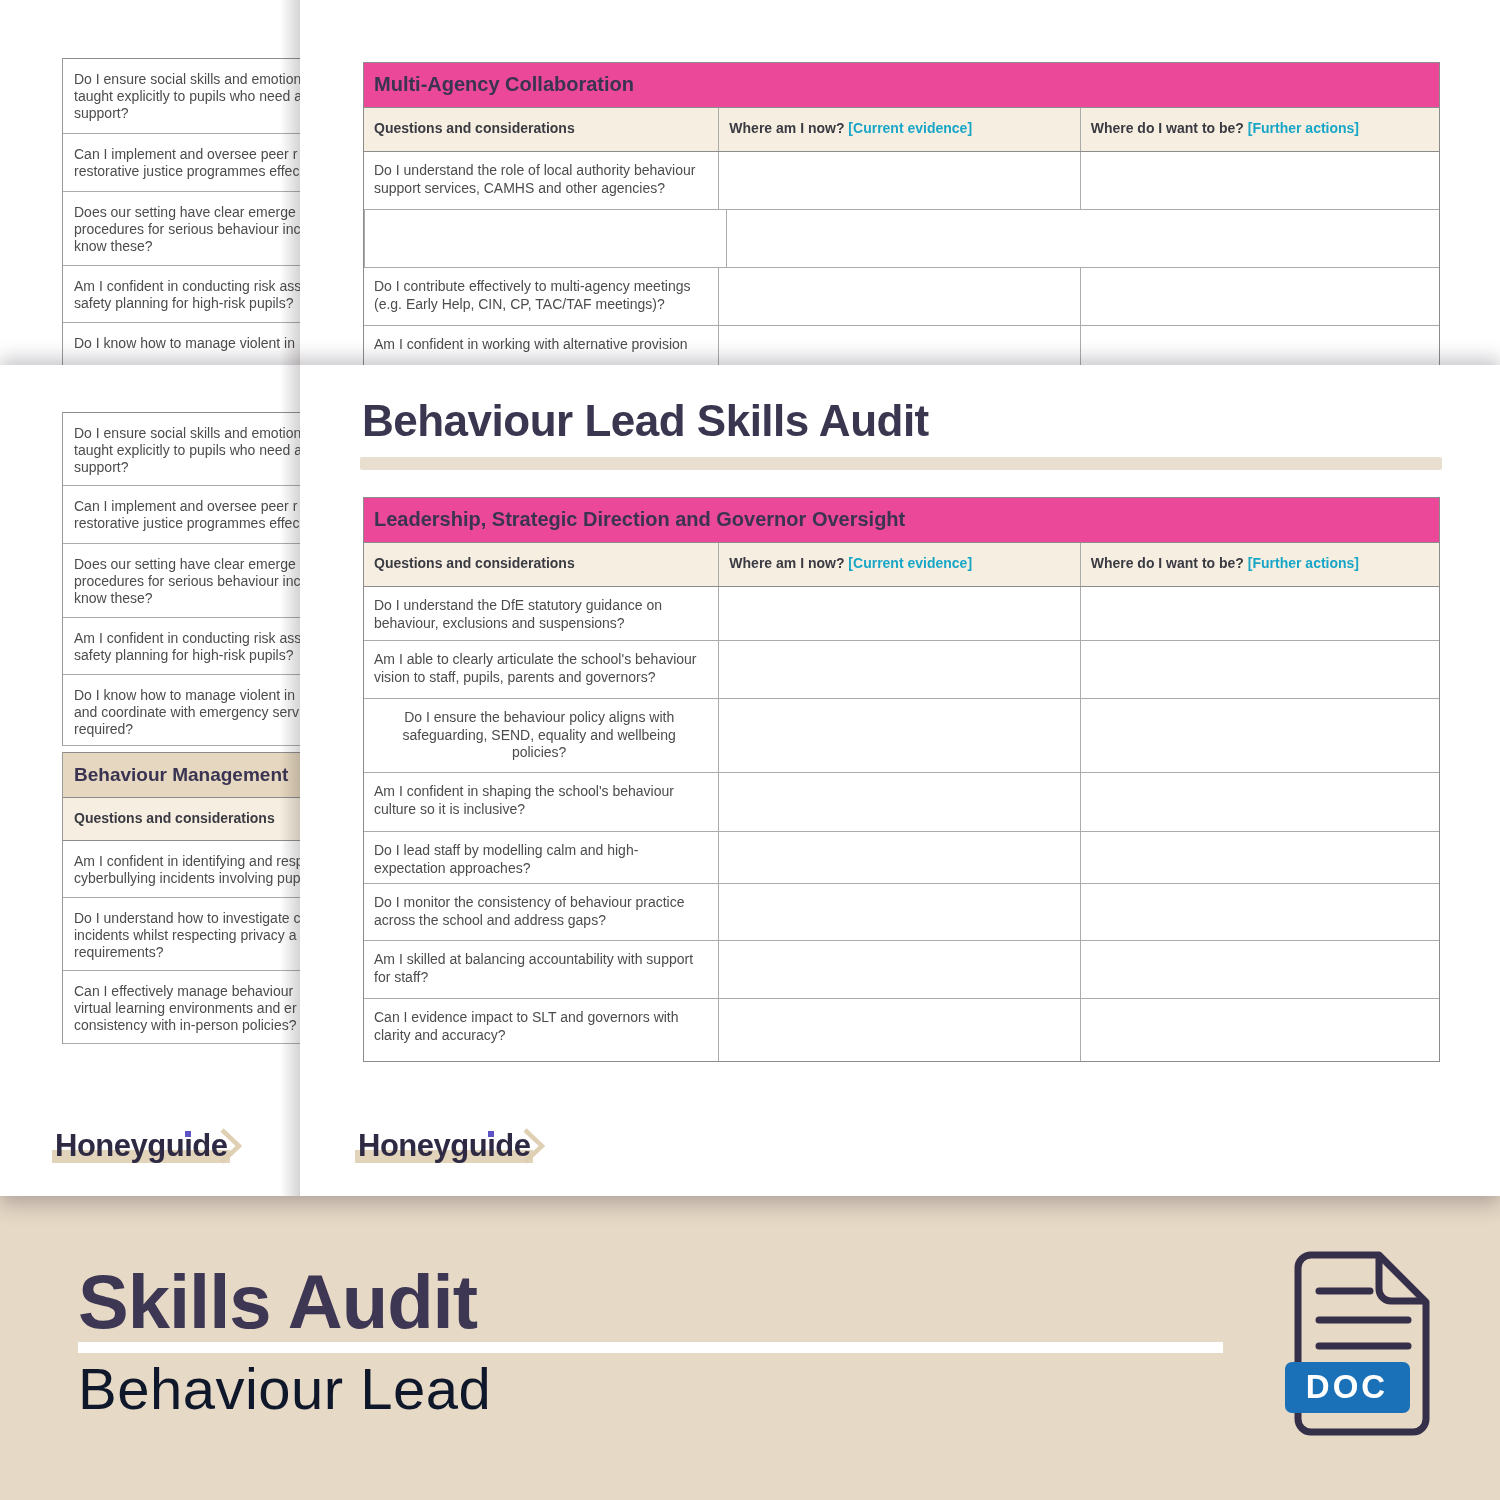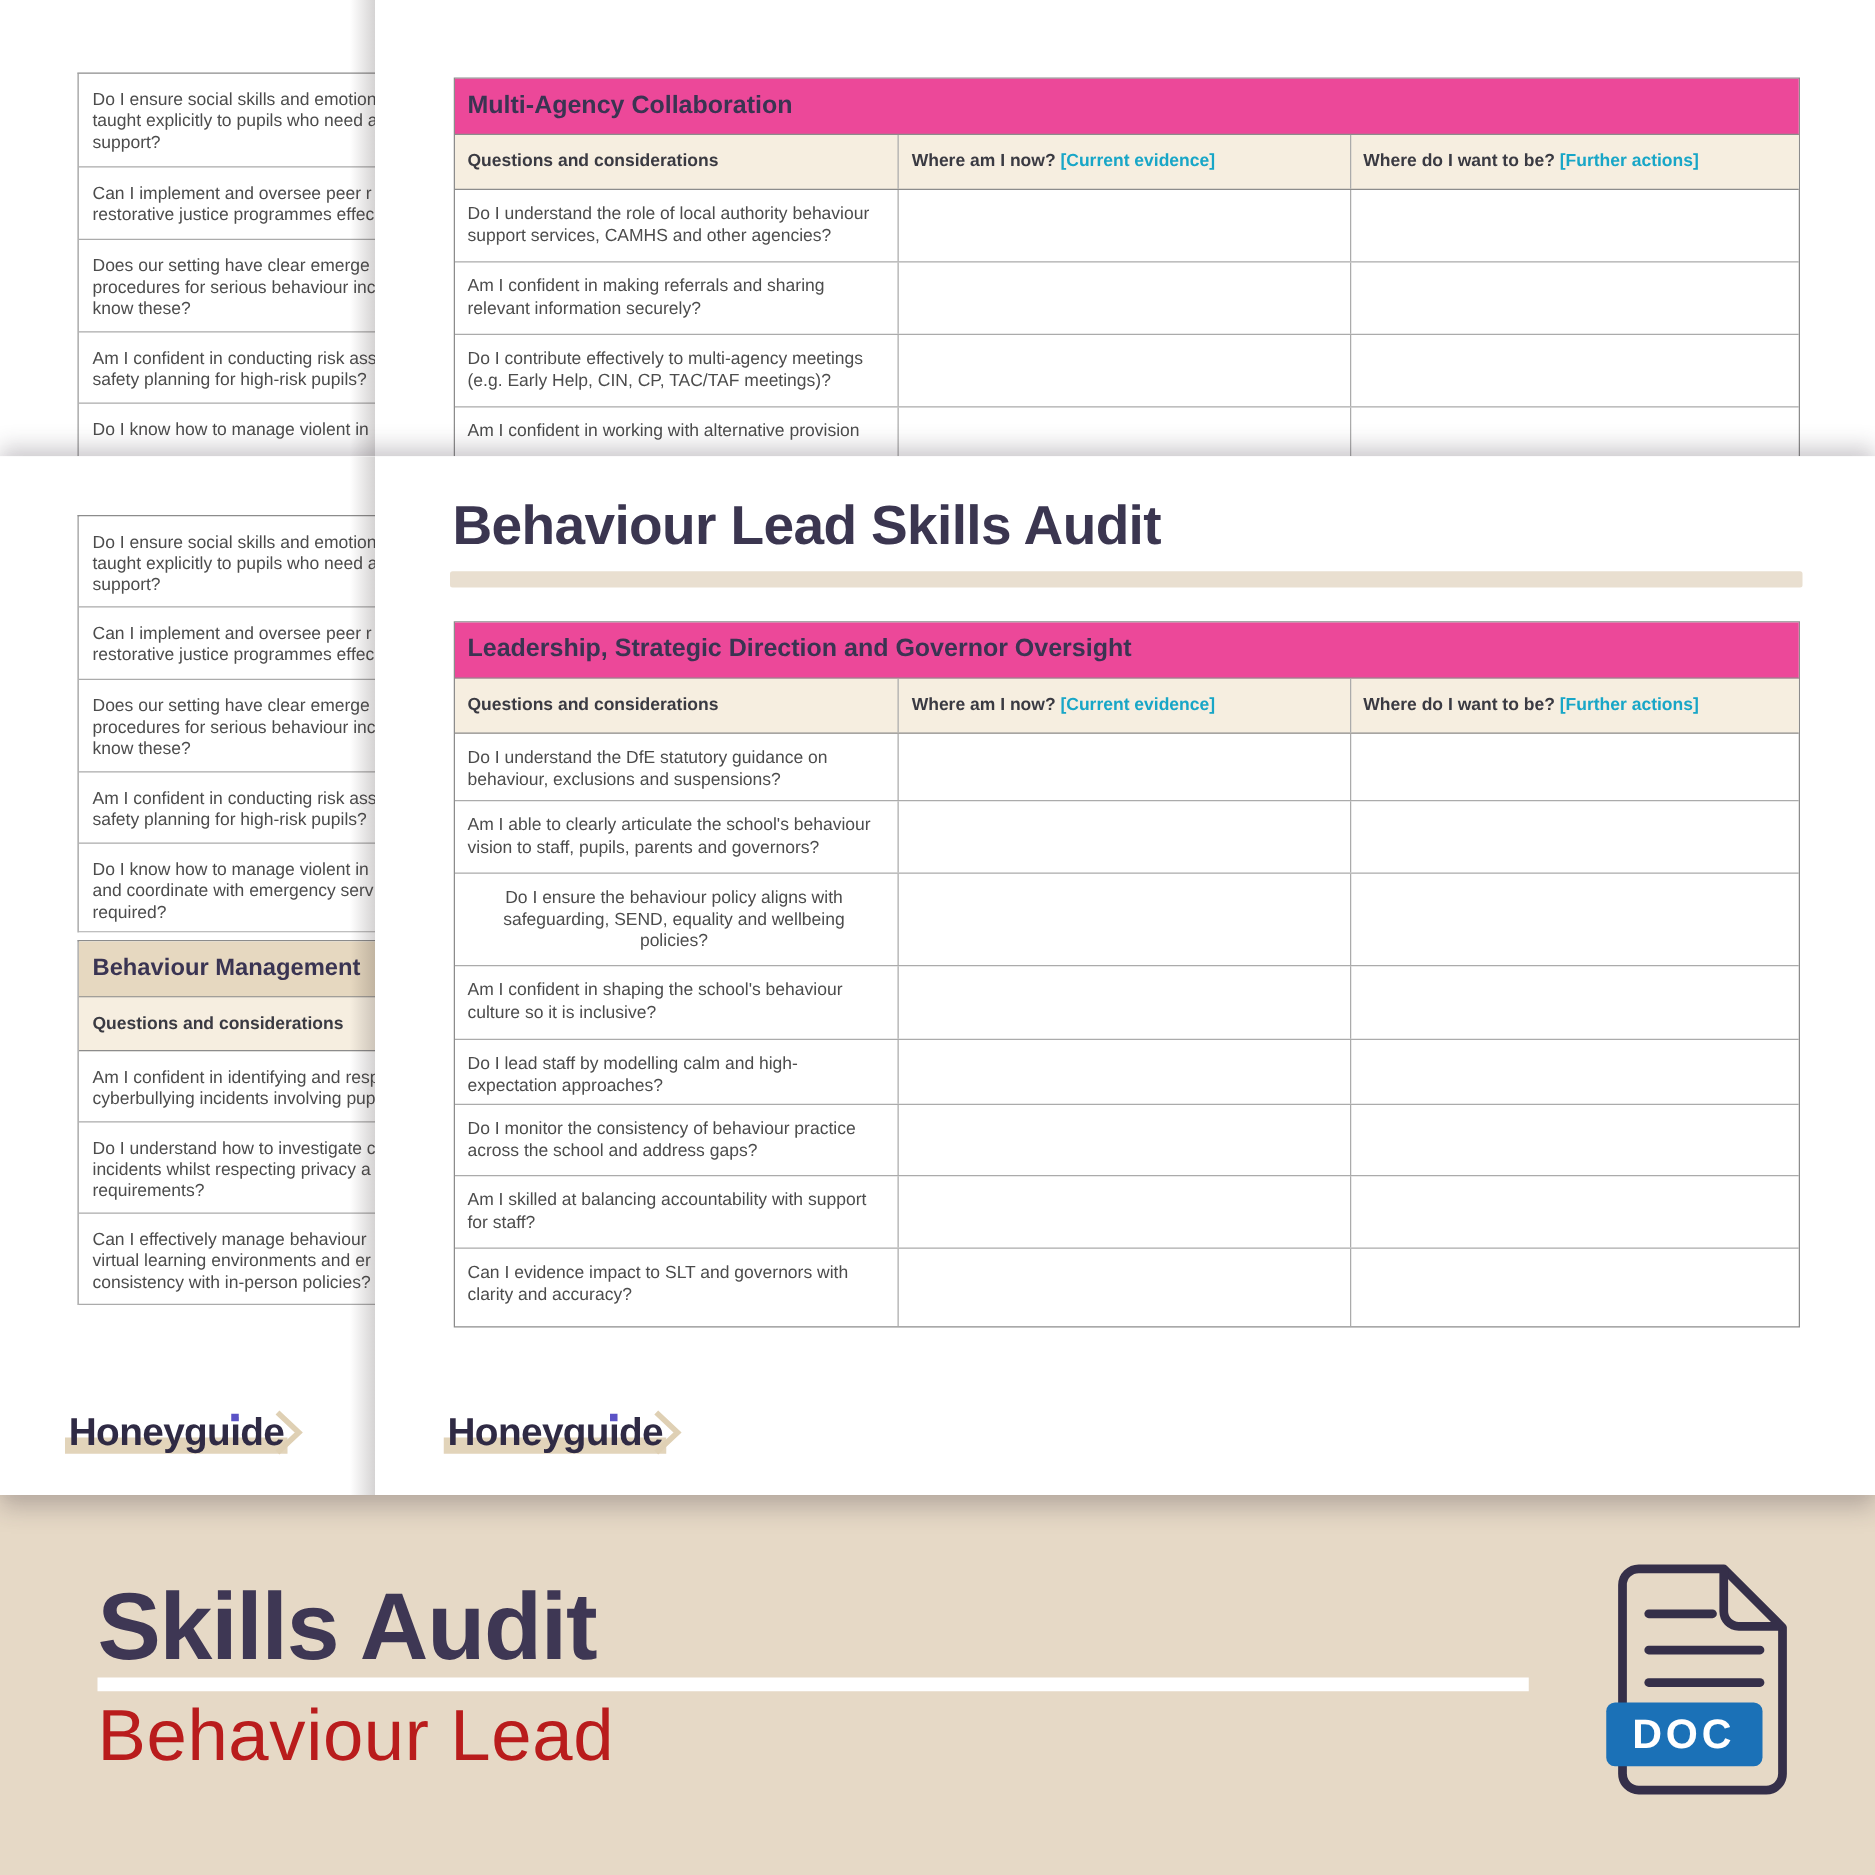--- a/index.html
+++ b/index.html
@@ -53,21 +53,21 @@
   .hg::before { content:""; position:absolute; left:-3px; right:14px; bottom:6px; height:13px; background:#e2d4ba; }
   .hg-text { position:relative; font-size:31px; font-weight:bold; color:#2f2a44; letter-spacing:-0.5px; }
   .hg-i { position:relative; }
   .hg-i::after { content:""; position:absolute; left:1px; top:3px; width:6px; height:6px; background:#5b53c6; }
   .hg-arrow { position:relative; margin-left:-9px; }
 
   
   .banner-title { position:absolute; left:78px; top:64px; font-size:76px; line-height:84px; font-weight:800;
                   letter-spacing:-1px; color:#3e3754; }
   .banner-divider { position:absolute; left:78px; top:146px; width:1145px; height:11px; background:#ffffff; }
-  .banner-sub { position:absolute; left:78px; top:160px; font-size:58px; line-height:66px; color:#b91c1c;
+  .banner-sub { position:absolute; left:78px; top:160px; font-size:58px; line-height:66px; color:#0f172a;
                 letter-spacing:0.5px; }
   .doc-icon { position:absolute; left:1283px; top:54px; }
 </style>
 </head>
 <body>
 
 <div class="stage">
 
   <section class="band-top">
     <div class="back-page">
@@ -104,21 +104,20 @@
         <div class="c1">Questions and considerations</div>
         <div class="c2"><span>Where am I now?</span> <span class="note">[Current evidence]</span></div>
         <div class="c3"><span>Where do I want to be?</span> <span class="note">[Further actions]</span></div>
       </div>
       <div class="qrow" style="height:58px;">
         <div class="q c1">Do I understand the role of local authority behaviour support services, CAMHS and other agencies?</div>
         <div class="q c2"></div>
         <div class="q c3"></div>
       </div>
       <div class="qrow" style="height:58px;">
-        <div class="q c1">Am I confident in making referrals and sharing relevant information securely?</div>
         <div class="q c2"></div>
         <div class="q c3"></div>
       </div>
       <div class="qrow" style="height:58px;">
         <div class="q c1">Do I contribute effectively to multi-agency meetings (e.g. Early Help, CIN, CP, TAC/TAF meetings)?</div>
         <div class="q c2"></div>
         <div class="q c3"></div>
       </div>
       <div class="qrow" style="height:70px;">
         <div class="q c1">Am I confident in working with alternative provision</div>

